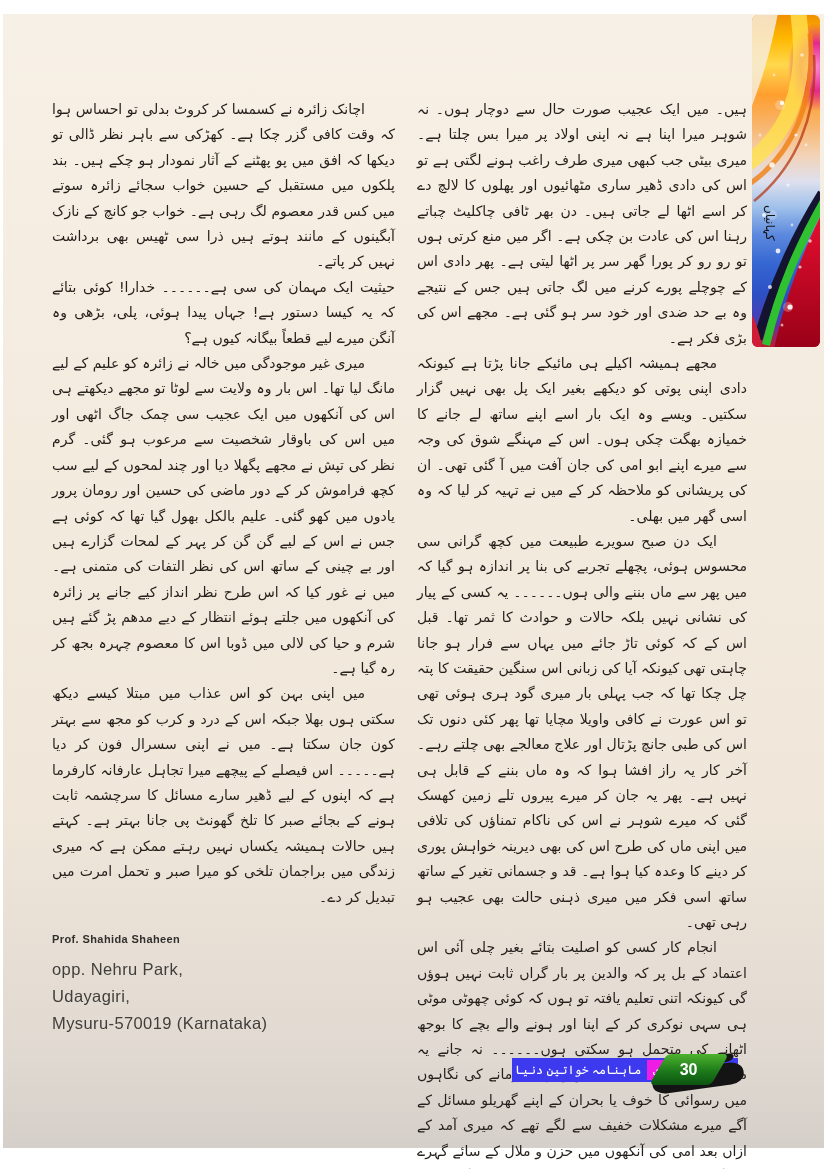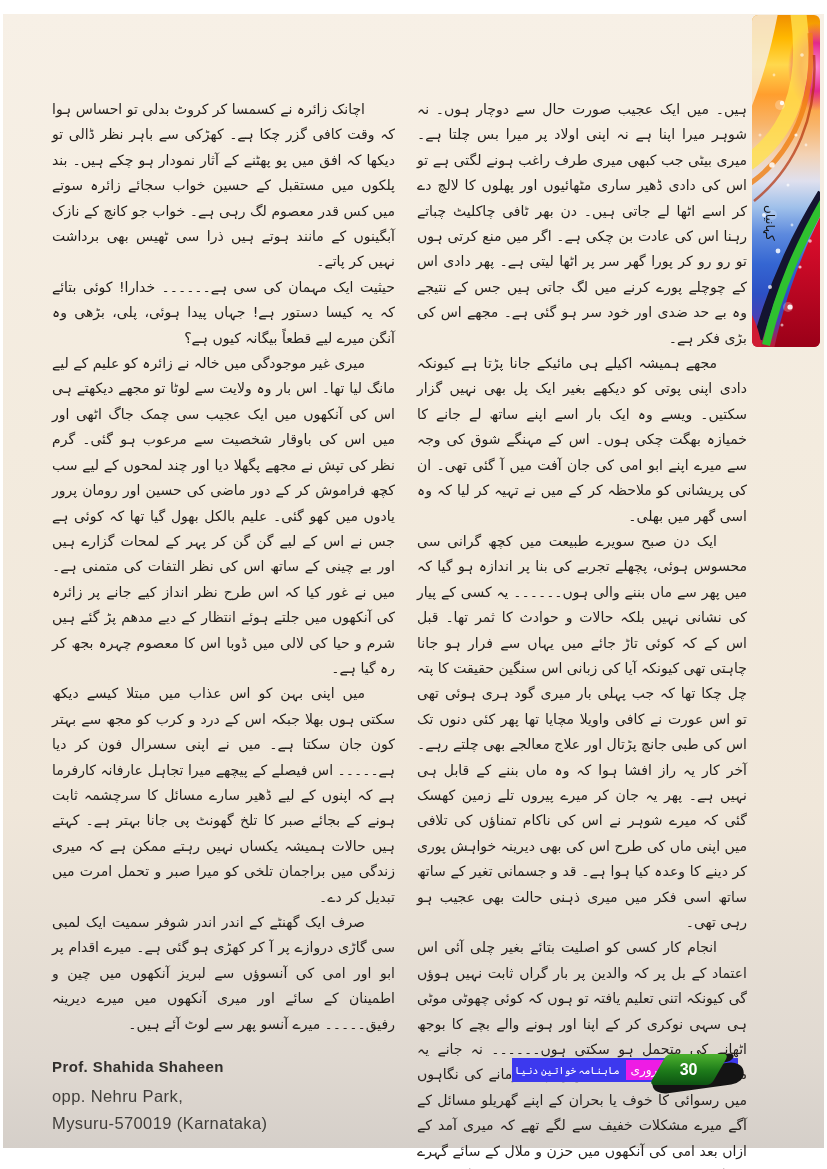--- a/index.html
+++ b/index.html
@@ -21,35 +21,35 @@
   .col-right{left:417px;top:97px;width:330px;}
   .col-left{left:52px;top:97px;width:343px;}
   .para{margin:0;text-align:justify;}
   .para.indent{text-indent:30px;}
   
   .address{
     margin-top:16px;direction:ltr;text-align:left;
     font-family:"Liberation Sans", sans-serif;
     font-size:16.5px;line-height:27px;color:#403e3a;letter-spacing:.4px;
   }
-  .address .name{font-weight:bold;font-size:15px;color:#312f2c;margin-bottom:3px;}
+  .address .name{font-weight:bold;font-size:11px;color:#312f2c;margin-bottom:3px;}
   
   .artwrap{position:absolute;left:752px;top:15px;width:68px;height:332px;border-radius:6px;overflow:hidden;}
   .art-label{
     position:absolute;left:753px;top:183px;width:24px;height:80px;
     writing-mode:vertical-rl;font-size:12px;color:#141414;letter-spacing:2px;
     font-family:"DejaVu Sans", sans-serif;text-align:center;
   }
   
   .footer{
     position:absolute;left:512px;top:1058px;width:226px;height:24px;
     background:#3c39ee;display:flex;align-items:center;
   }
-  .f-name{color:#ffffff;font-size:10px;padding:0 3px;white-space:nowrap;direction:rtl;
-    font-family:Liberation Serif, serif;}
+  .f-name{color:#ffffff;font-size:12px;padding:0 3px;white-space:nowrap;direction:rtl;
+    font-family:Liberation Sans, sans-serif;}
   .f-month{
     background:#ee1ce4;color:#ffffff;font-size:12px;height:20px;line-height:20px;
     padding:0 5px;margin:0 3px;direction:rtl;white-space:nowrap;
     font-family:"DejaVu Sans", sans-serif;
   }
   .f-year{color:#ffffff;font-size:14px;font-weight:bold;padding:0 4px;letter-spacing:1px;}
   .f-shadow{
     position:absolute;left:140px;top:9px;width:92px;height:22px;z-index:1;
     background:#141414;border-radius:14px/10px;transform:rotate(-8deg);
   }
@@ -138,25 +138,25 @@
   <p class="para indent">مجھے ہمیشہ اکیلے ہی مائیکے جانا پڑتا ہے کیونکہ دادی اپنی پوتی کو دیکھے بغیر ایک پل بھی نہیں گزار سکتیں۔ ویسے وہ ایک بار اسے اپنے ساتھ لے جانے کا خمیازہ بھگت چکی ہوں۔ اس کے مہنگے شوق کی وجہ سے میرے اپنے ابو امی کی جان آفت میں آ گئی تھی۔ ان کی پریشانی کو ملاحظہ کر کے میں نے تہیہ کر لیا کہ وہ اسی گھر میں بھلی۔</p>
   <p class="para indent">ایک دن صبح سویرے طبیعت میں کچھ گرانی سی محسوس ہوئی، پچھلے تجربے کی بنا پر اندازہ ہو گیا کہ میں پھر سے ماں بننے والی ہوں۔۔۔۔۔۔ یہ کسی کے پیار کی نشانی نہیں بلکہ حالات و حوادث کا ثمر تھا۔ قبل اس کے کہ کوئی تاڑ جائے میں یہاں سے فرار ہو جانا چاہتی تھی کیونکہ آیا کی زبانی اس سنگین حقیقت کا پتہ چل چکا تھا کہ جب پہلی بار میری گود ہری ہوئی تھی تو اس عورت نے کافی واویلا مچایا تھا پھر کئی دنوں تک اس کی طبی جانچ پڑتال اور علاج معالجے بھی چلتے رہے۔ آخر کار یہ راز افشا ہوا کہ وہ ماں بننے کے قابل ہی نہیں ہے۔ پھر یہ جان کر میرے پیروں تلے زمین کھسک گئی کہ میرے شوہر نے اس کی ناکام تمناؤں کی تلافی میں اپنی ماں کی طرح اس کی بھی دیرینہ خواہش پوری کر دینے کا وعدہ کیا ہوا ہے۔ قد و جسمانی تغیر کے ساتھ ساتھ اسی فکر میں میری ذہنی حالت بھی عجیب ہو رہی تھی۔</p>
   <p class="para indent">انجام کار کسی کو اصلیت بتائے بغیر چلی آئی اس اعتماد کے بل پر کہ والدین پر بار گراں ثابت نہیں ہوؤں گی کیونکہ اتنی تعلیم یافتہ تو ہوں کہ کوئی چھوٹی موٹی ہی سہی نوکری کر کے اپنا اور ہونے والے بچے کا بوجھ اٹھانے کی متحمل ہو سکتی ہوں۔۔۔۔۔۔ نہ جانے یہ میری خانماں بربادی کا افسوس تھا یا زمانے کی نگاہوں میں رسوائی کا خوف یا بحران کے اپنے گھریلو مسائل کے آگے میرے مشکلات خفیف سے لگے تھے کہ میری آمد کے ازاں بعد امی کی آنکھوں میں حزن و ملال کے سائے گہرے ہو گئے تھے اور ابو کے کندھے کچھ اور جھک گئے تھے۔ مجھے ادراک ہونے لگا ہے کہ میرے نامساعد حالات کی اصلاح کرنا ان کی استطاعت کے دائرے سے باہر ہے اور مجھے یہاں آئے ہوئے اتنے دن گزر جانے کے باوجود ابھی تک میری</p>
 </div>
 
 <div class="col col-left">
   <p class="para indent">اچانک زائرہ نے کسمسا کر کروٹ بدلی تو احساس ہوا کہ وقت کافی گزر چکا ہے۔ کھڑکی سے باہر نظر ڈالی تو دیکھا کہ افق میں پو پھٹنے کے آثار نمودار ہو چکے ہیں۔ بند پلکوں میں مستقبل کے حسین خواب سجائے زائرہ سوتے میں کس قدر معصوم لگ رہی ہے۔ خواب جو کانچ کے نازک آبگینوں کے مانند ہوتے ہیں ذرا سی ٹھیس بھی برداشت نہیں کر پاتے۔</p>
   <p class="para">حیثیت ایک مہمان کی سی ہے۔۔۔۔۔۔ خدارا! کوئی بتائے کہ یہ کیسا دستور ہے! جہاں پیدا ہوئی، پلی، بڑھی وہ آنگن میرے لیے قطعاً بیگانہ کیوں ہے؟</p>
   <p class="para indent">میری غیر موجودگی میں خالہ نے زائرہ کو علیم کے لیے مانگ لیا تھا۔ اس بار وہ ولایت سے لوٹا تو مجھے دیکھتے ہی اس کی آنکھوں میں ایک عجیب سی چمک جاگ اٹھی اور میں اس کی باوقار شخصیت سے مرعوب ہو گئی۔ گرم نظر کی تپش نے مجھے پگھلا دیا اور چند لمحوں کے لیے سب کچھ فراموش کر کے دور ماضی کی حسین اور رومان پرور یادوں میں کھو گئی۔ علیم بالکل بھول گیا تھا کہ کوئی ہے جس نے اس کے لیے گن گن کر پہر کے لمحات گزارے ہیں اور بے چینی کے ساتھ اس کی نظر التفات کی متمنی ہے۔ میں نے غور کیا کہ اس طرح نظر انداز کیے جانے پر زائرہ کی آنکھوں میں جلتے ہوئے انتظار کے دیے مدھم پڑ گئے ہیں شرم و حیا کی لالی میں ڈوبا اس کا معصوم چہرہ بجھ کر رہ گیا ہے۔</p>
   <p class="para indent">میں اپنی بہن کو اس عذاب میں مبتلا کیسے دیکھ سکتی ہوں بھلا جبکہ اس کے درد و کرب کو مجھ سے بہتر کون جان سکتا ہے۔ میں نے اپنی سسرال فون کر دیا ہے۔۔۔۔۔ اس فیصلے کے پیچھے میرا تجاہل عارفانہ کارفرما ہے کہ اپنوں کے لیے ڈھیر سارے مسائل کا سرچشمہ ثابت ہونے کے بجائے صبر کا تلخ گھونٹ پی جانا بہتر ہے۔ کہتے ہیں حالات ہمیشہ یکساں نہیں رہتے ممکن ہے کہ میری زندگی میں براجمان تلخی کو میرا صبر و تحمل امرت میں تبدیل کر دے۔</p>
-  <p class="para indent">صرف ایک گھنٹے کے اندر اندر شوفر سمیت ایک لمبی سی گاڑی دروازے پر آ کر کھڑی ہو گئی ہے۔ میرے اقدام پر ابو اور امی کی آنسوؤں سے لبریز آنکھوں میں چین و اطمینان کے سائے اور میری آنکھوں میں میرے دیرینہ رفیق۔۔۔۔۔ میرے آنسو پھر سے لوٹ آئے ہیں۔</p>
 
   <div class="address">
     <div class="name">Prof. Shahida Shaheen</div>
     <div>opp. Nehru Park,</div>
+    <div>Udayagiri,</div>
     <div>Mysuru-570019 (Karnataka)</div>
   </div>
 </div>
 
 <div class="footer">
   <span class="f-name">ماہنامہ خواتین دنیا</span>
   <span class="f-month">فروری</span>
   <span class="f-year">2018</span>
   <div class="f-shadow"></div>
   <div class="f-curl"></div>

